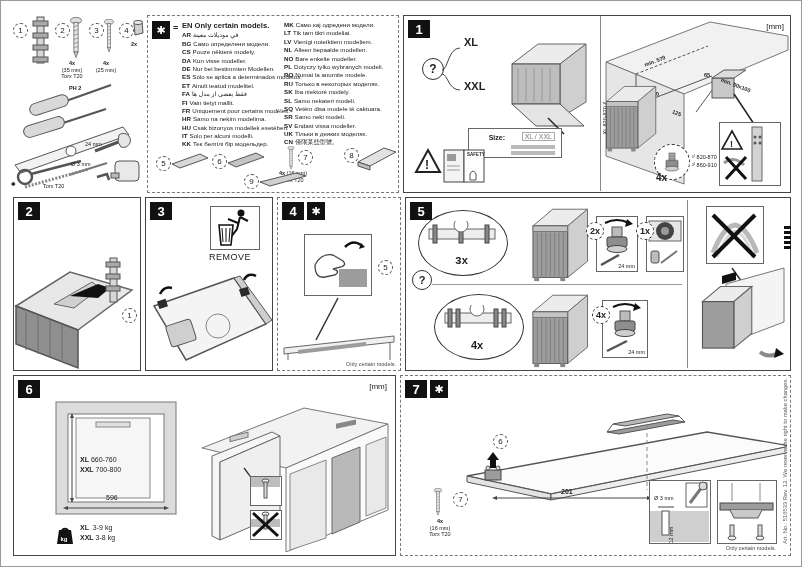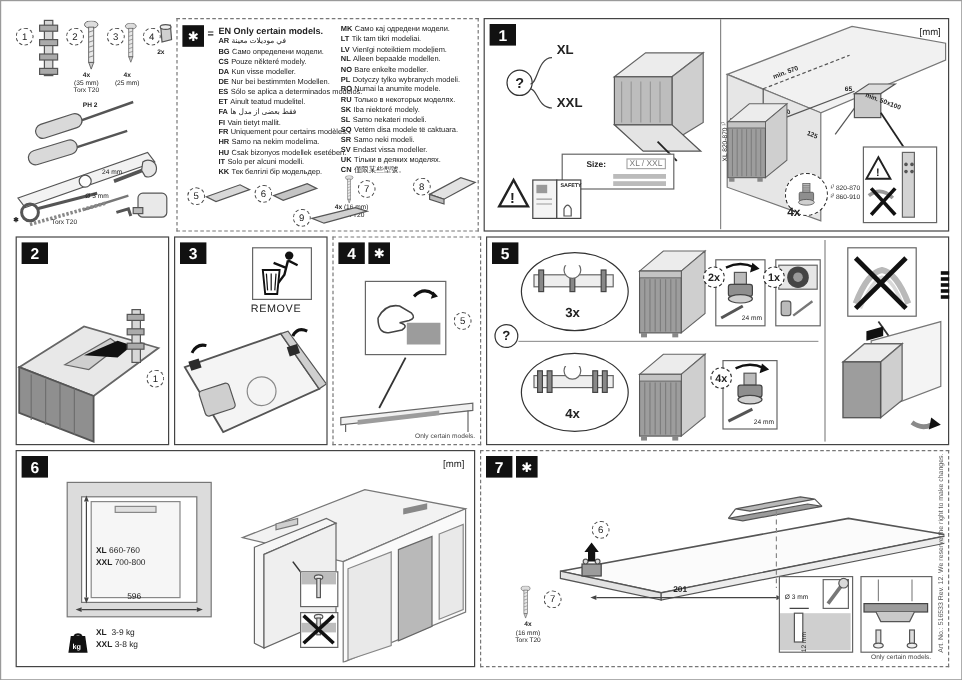--- a/index.html
+++ b/index.html
@@ -375,21 +375,21 @@
     </svg>
     <div class="note" style="right:4px;bottom:3px;">Only certain models.</div>
   </section>
 
   <section class="panel solid" style="left:404px;top:196px;width:386px;height:174px;">
     <div class="badge" style="left:4px;top:4px;">5</div>
     <div class="q" style="left:6px;top:72px;width:18px;height:18px;font-size:11px;">?</div>
     <div class="dimv" style="left:281px;top:2px;height:168px;border-color:#888;"></div>
     <div class="dim" style="left:26px;top:86px;width:250px;border-color:#999;"></div>
 
-    <div class="q" style="left:28px;top:12px;width:88px;height:64px;border-radius:50%;font-weight:normal;">
+    <div class="q" style="left:12px;top:12px;width:88px;height:64px;border-radius:50%;font-weight:normal;font-family:Liberation Mono, monospace;">
       <svg class="abs" style="left:8px;top:10px;" width="70" height="30">
         <rect x="2" y="8" width="66" height="10" fill="#eee" stroke="#666"></rect>
         <g fill="#888" stroke="#444">
             <rect x="6" y="4" width="4" height="18"></rect>
             <rect x="32" y="4" width="4" height="18"></rect>
             <rect x="58" y="4" width="4" height="18"></rect>
           </g>
         <circle cx="34" cy="4" r="7" fill="#fff" stroke="#666"></circle>
       </svg>
       <span class="abs b" style="left:36px;top:44px;font-size:11px;">3x</span>

